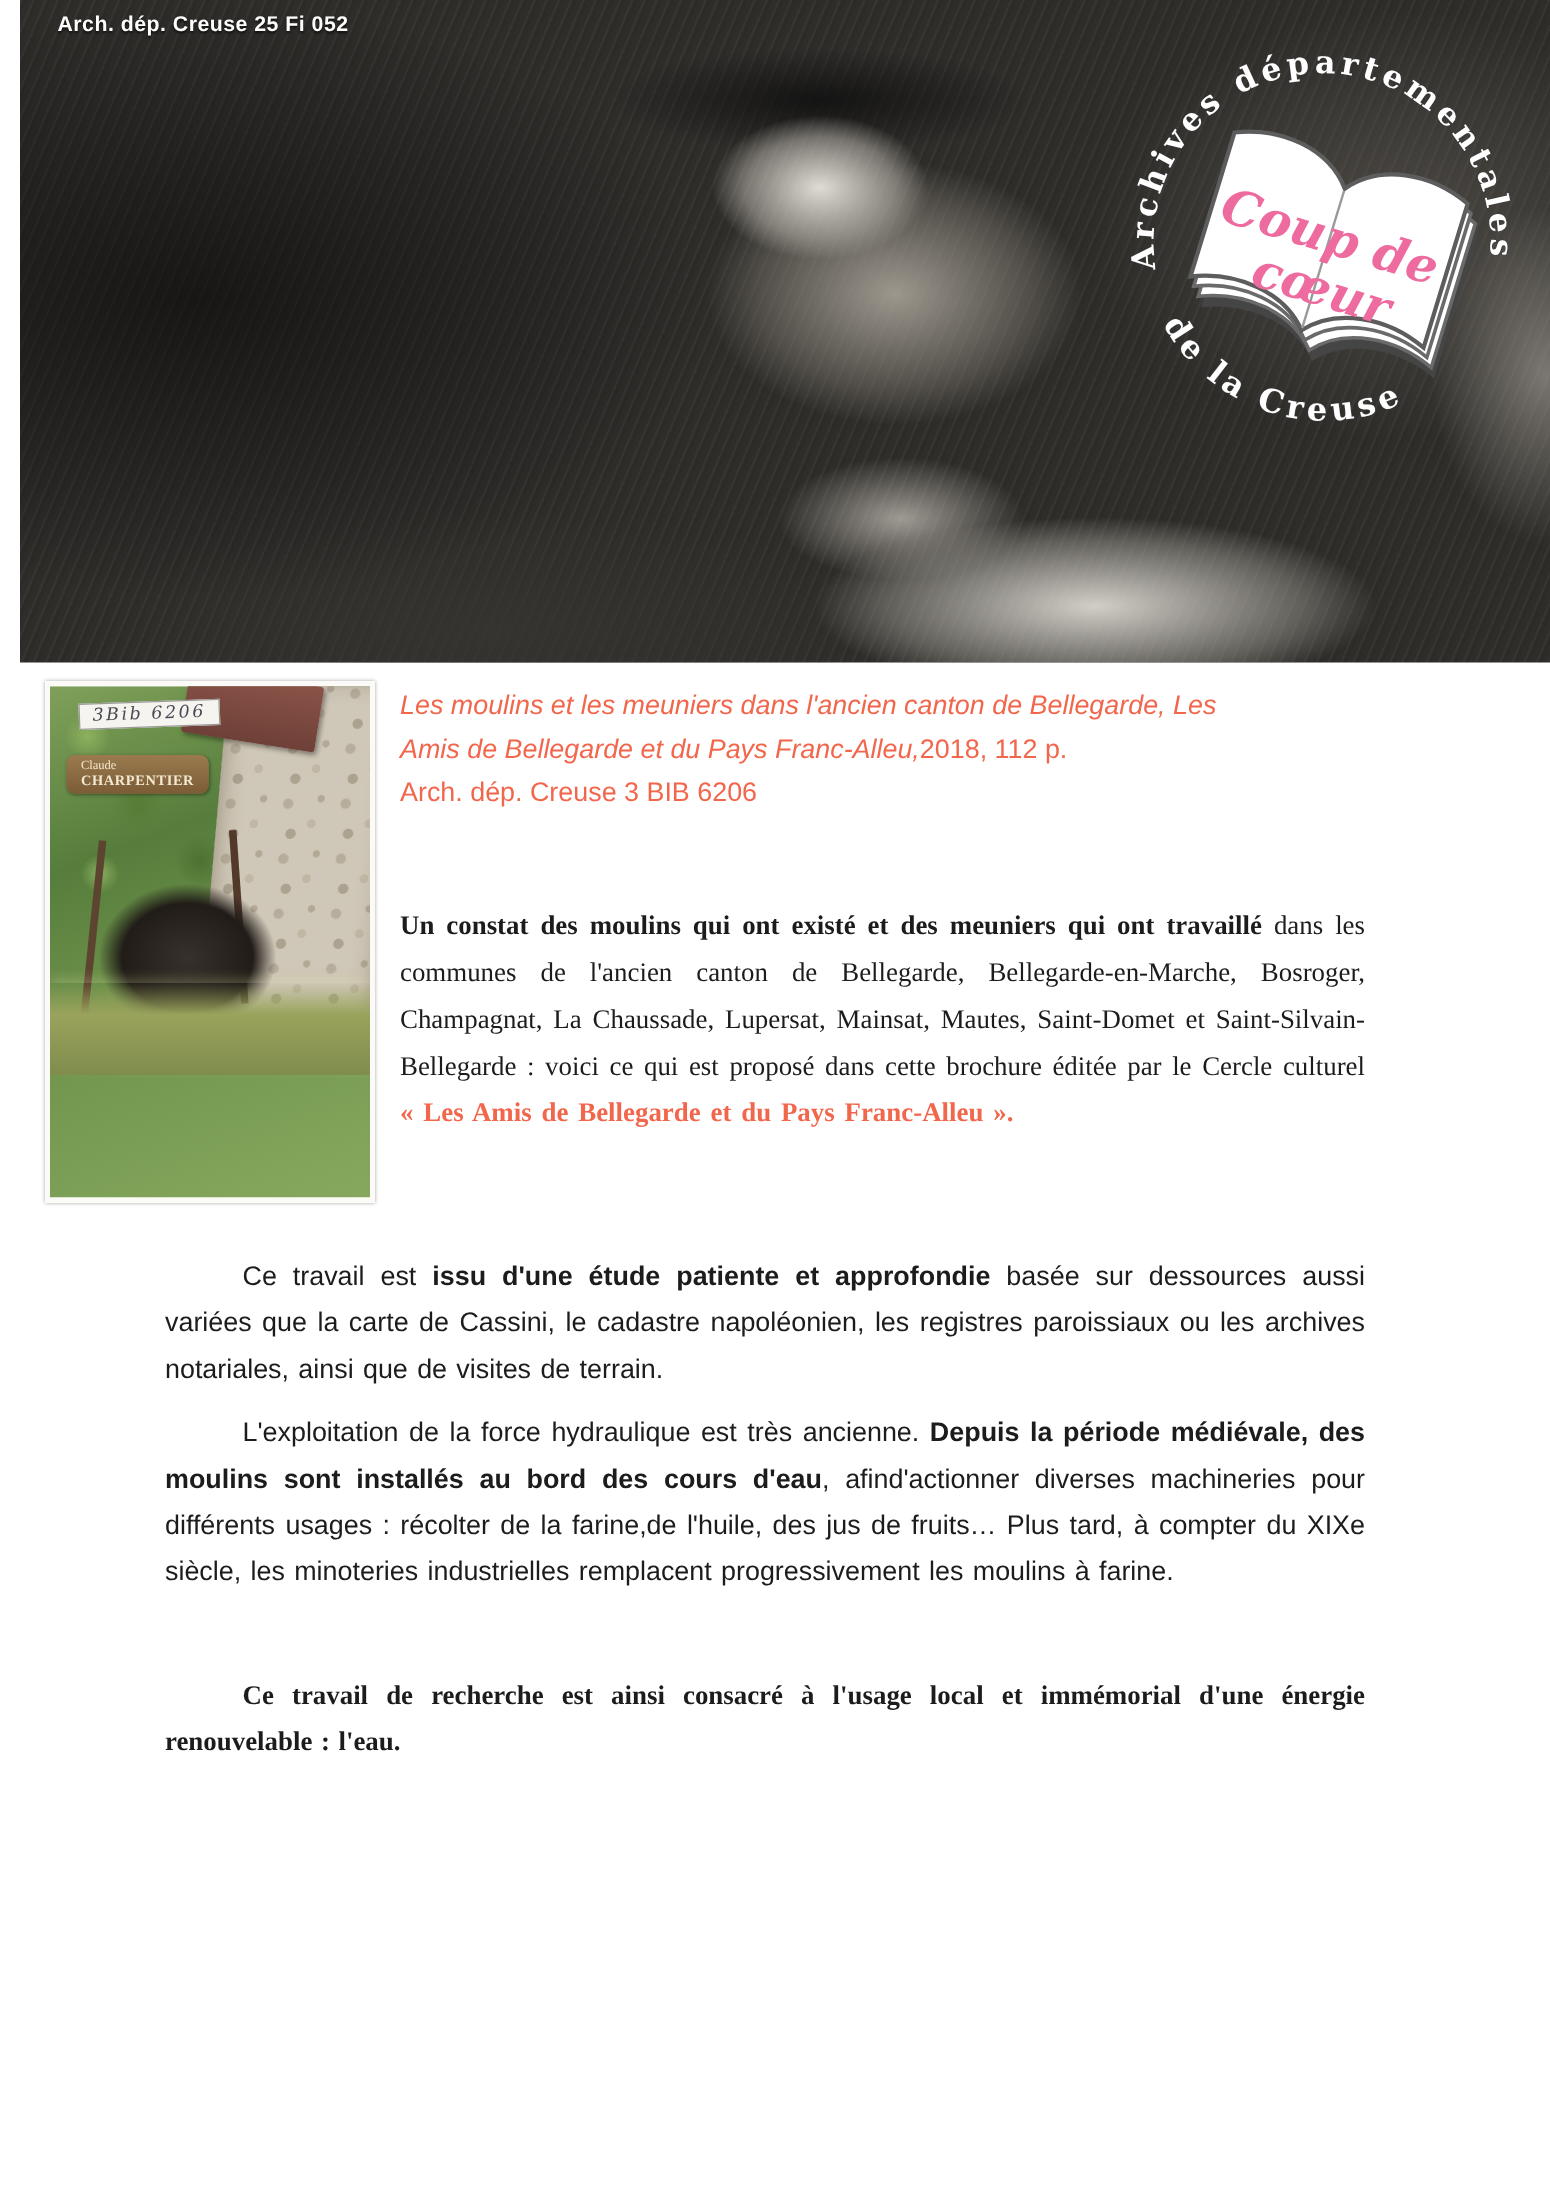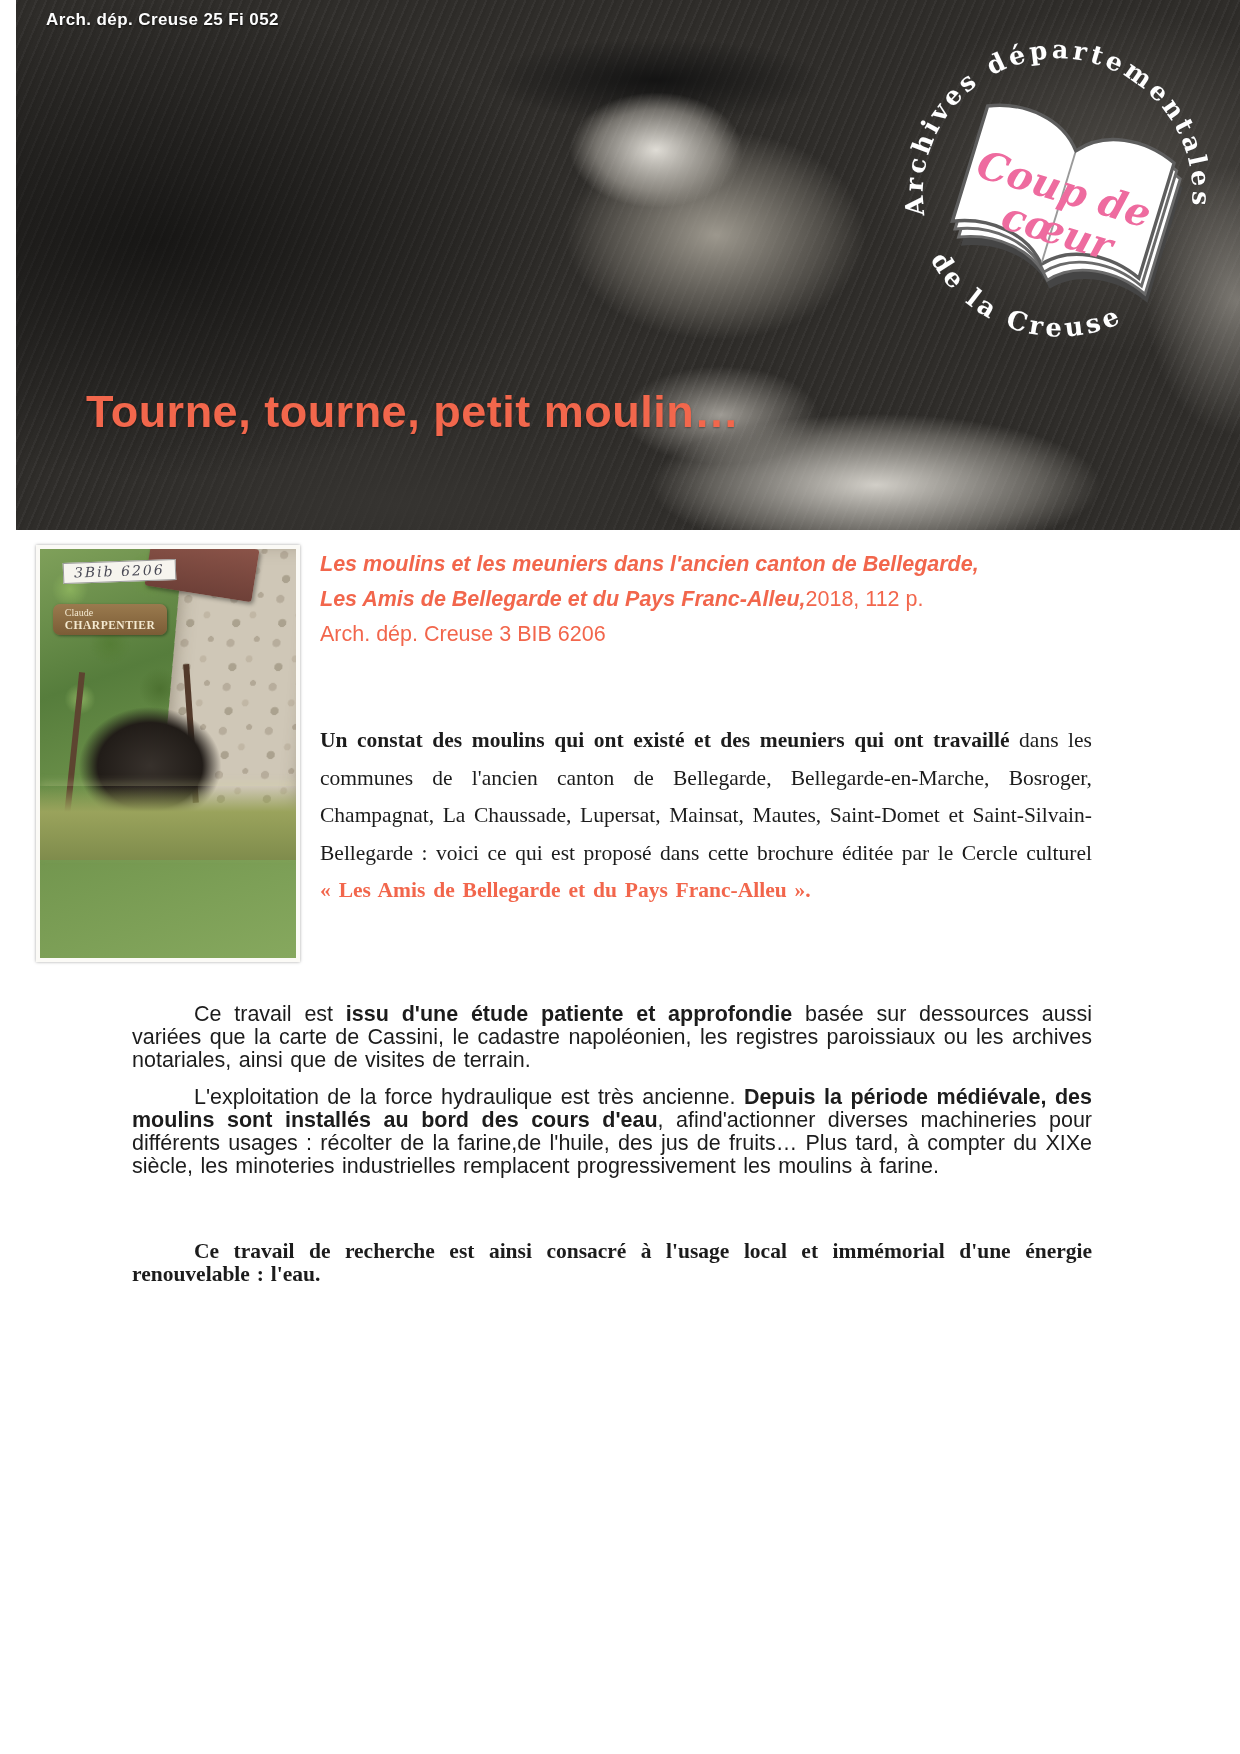--- a/index.html
+++ b/index.html
@@ -76,29 +76,29 @@
     padding:1px 10px 2px;transform:rotate(-2deg);font-family:"DejaVu Serif", serif;font-style:italic;
     color:#4a4a56;font-size:14px;letter-spacing:2px;}
   .author-banner{position:absolute;left:5%;top:13.5%;background:linear-gradient(#9a7a4e,#7b5c36);
     color:#f3e9d0;padding:3px 12px 4px;border-radius:7px;font-size:10px;line-height:12px;
     font-family:"Liberation Serif", serif;box-shadow:1px 1px 3px rgba(0,0,0,.4);}
   .author-banner .last{font-size:11.5px;letter-spacing:.5px;font-weight:bold;}
   
   .citation{position:absolute;left:320px;top:547px;width:690px;color:#f2664c;}
   .citation p{margin:0;font-size:21.5px;line-height:35px;}
   .cit-author{font-weight:bold;letter-spacing:.3px;}
-  .bi{font-weight:bold;font-style:italic;}
+  .bi{font-weight:normal;font-style:italic;}
   
   .intro{position:absolute;left:320px;top:722px;width:772px;
     font-size:21.5px;line-height:37.5px;text-align:justify;word-spacing:2.5px;font-family:Liberation Serif, serif;}
   .b{font-weight:bold;}
   .ob{font-weight:bold;color:#f2664c;}
   
   .body-text{position:absolute;left:132px;top:1003px;width:960px;
-    font-size:21.5px;line-height:23px;text-align:justify;word-spacing:1.5px;}
+    font-size:21.5px;line-height:37px;text-align:justify;word-spacing:1.5px;}
   .body-text p{margin:0;}
   .para-indent{text-indent:62px;}
   .gap-s{margin-top:14px !important;}
   .gap-l{margin-top:62px !important;font-family:Liberation Serif, serif;}
   .bold-para{font-weight:bold;}
 </style>
 </head>
 <body>
 
 <div class="photo-header">
@@ -119,21 +119,20 @@
       <path d="M170 128 C148 100 105 94 68 110 L68 236 C105 220 148 226 170 252 C192 226 235 220 272 236 L272 110 C235 94 192 100 170 128 Z" transform="translate(16,22)" fill="#454545"></path>
       <path d="M170 128 C148 100 105 94 68 110 L68 236 C105 220 148 226 170 252 C192 226 235 220 272 236 L272 110 C235 94 192 100 170 128 Z" transform="translate(11,14)" fill="#ffffff" stroke="#6a6a6a" stroke-width="3"></path>
       <path d="M170 128 C148 100 105 94 68 110 L68 236 C105 220 148 226 170 252 C192 226 235 220 272 236 L272 110 C235 94 192 100 170 128 Z" transform="translate(5,7)" fill="#ffffff" stroke="#6a6a6a" stroke-width="3"></path>
       <path d="M170 128 C148 100 105 94 68 110 L68 236 C105 220 148 226 170 252 C192 226 235 220 272 236 L272 110 C235 94 192 100 170 128 Z" fill="#ffffff" stroke="#5d5d5d" stroke-width="3.5"></path>
       <path d="M170 130 L170 250" stroke="#9a9a9a" stroke-width="2"></path>
       <text x="170" y="184" text-anchor="middle" font-family="'DejaVu Serif', serif" font-weight="bold" font-style="italic" font-size="41" fill="#ee6b9f">Coup de</text>
       <text x="176" y="228" text-anchor="middle" font-family="'DejaVu Serif', serif" font-weight="bold" font-style="italic" font-size="41" fill="#ee6b9f">cœur</text>
     </g>
   </svg>
 
-  <div class="page-title">Tourne, tourne, petit moulin…</div>
 </div>
 
 <div class="cover">
   <div class="foliage"></div>
   <div class="stone"></div>
   <div class="roof"></div>
   <div class="beam1"></div>
   <div class="beam2"></div>
   <div class="wheel"></div>
   <div class="moss"></div>

